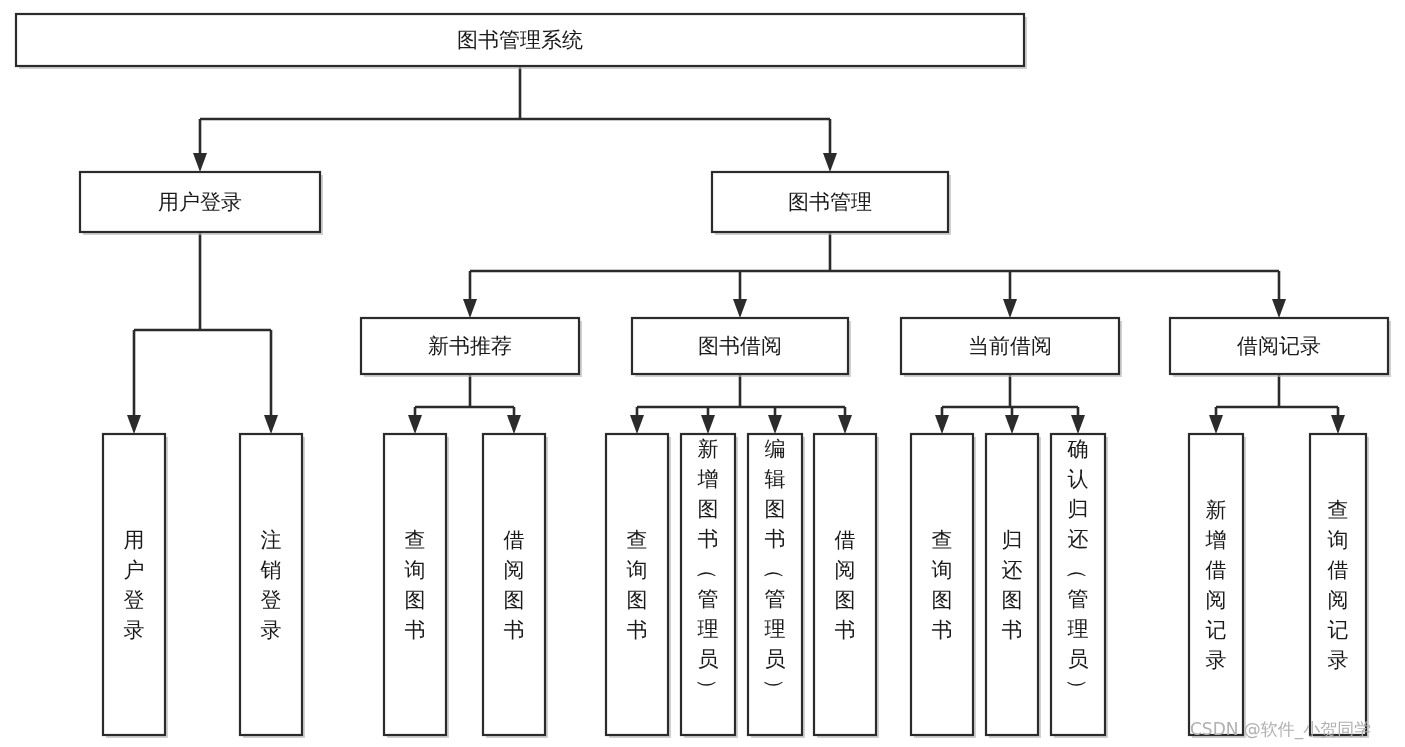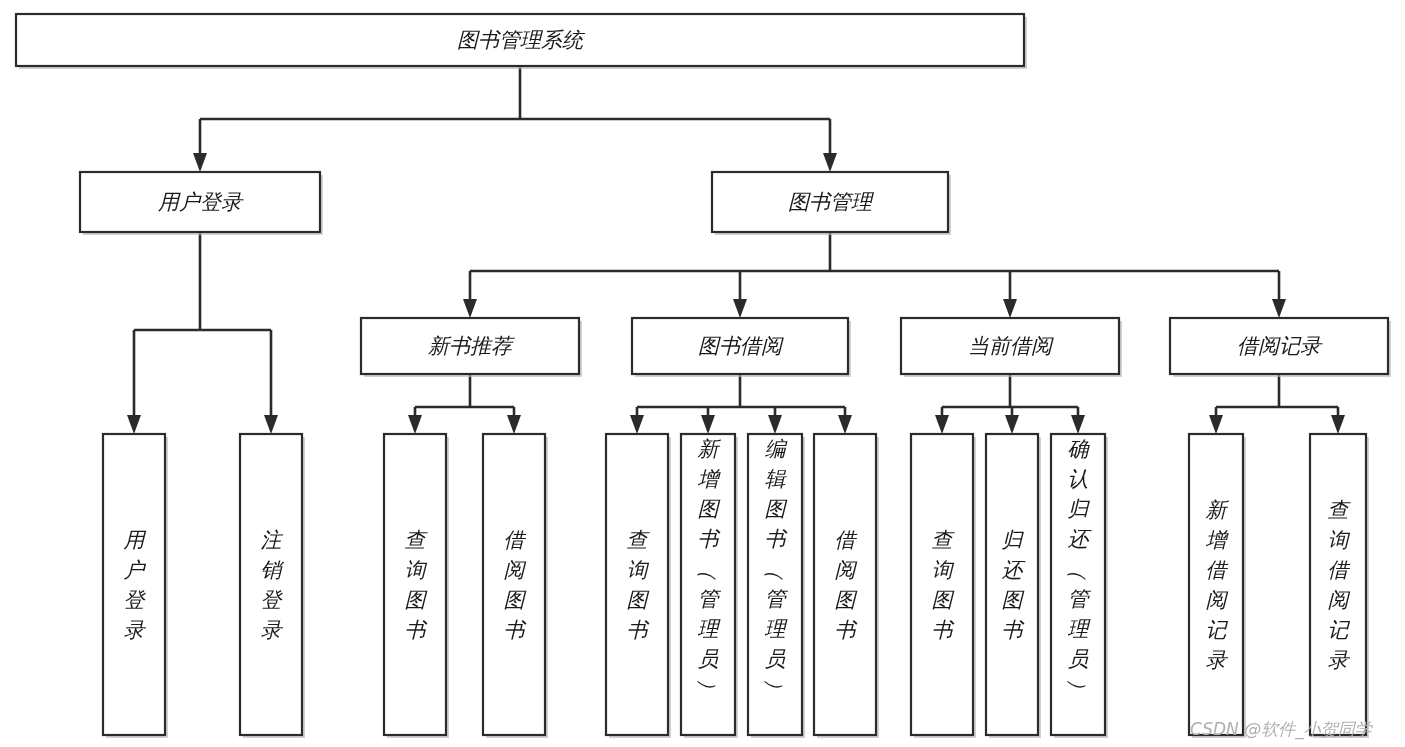--- a/index.html
+++ b/index.html
@@ -14,21 +14,20 @@
     position: relative;
     overflow: hidden;
     font-family: "DejaVu Sans", "Liberation Sans", sans-serif;
   }
   #diagram-root {
     position: absolute;
     left: 0;
     top: 0;
     width: 1405px;
     height: 747px;
-    font-style: italic;
   }
   svg#tree-svg {
     display: block;
     width: 1405px;
     height: 747px;
   }
   .node-box {
     fill: #ffffff;
     stroke: #2b2b2b;
     stroke-width: 2.2;

